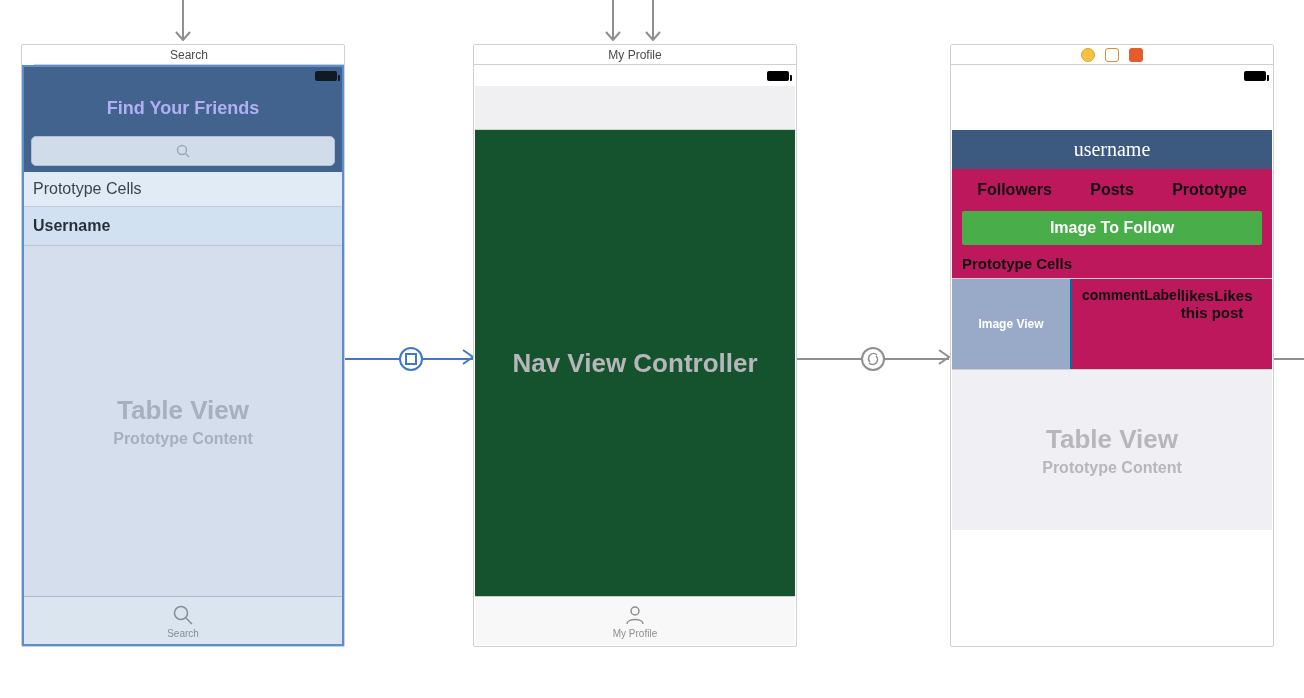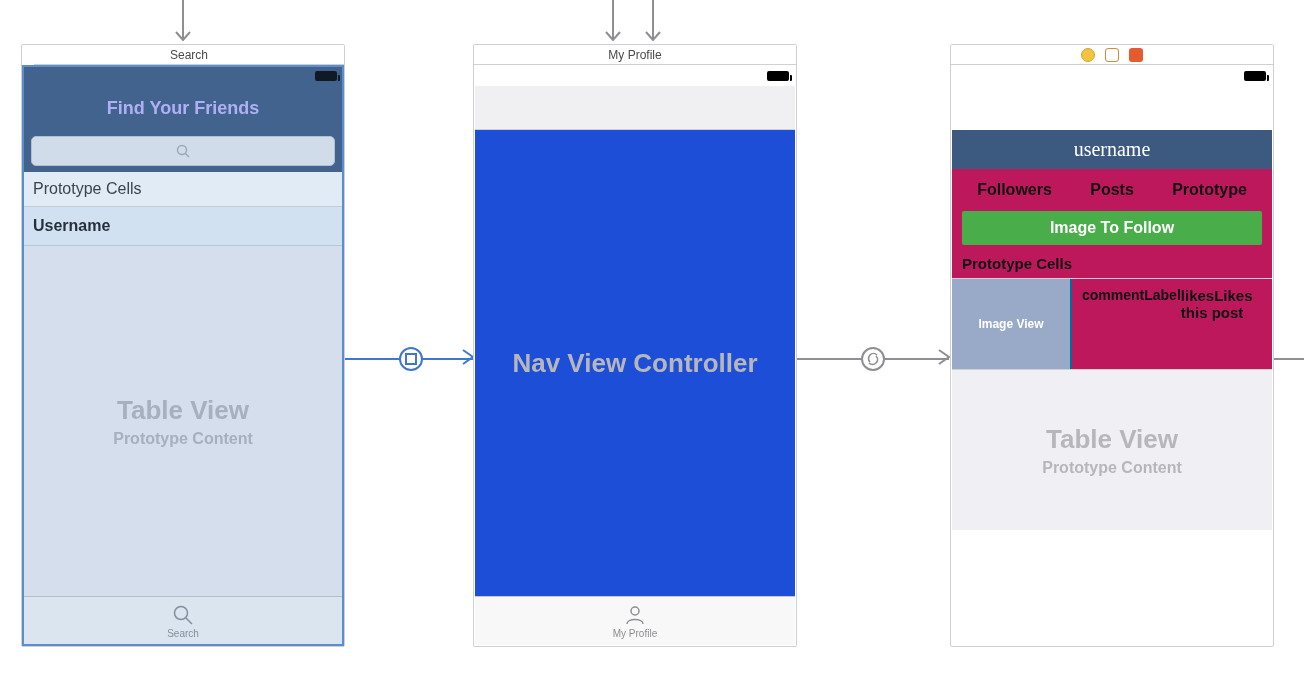--- a/index.html
+++ b/index.html
@@ -87,21 +87,21 @@
     display: flex;
     align-items: center;
     justify-content: center;
     flex-direction: column;
     gap: 2px;
   }
   .tabbar .icon svg { display: block; }
   .tabbar .label { font-size: 10px; color: #8e8e93; }
 
   .content { flex: 1; background: #fff; position: relative; }
-  .content.grey { background: #1d4ed8; }
+  .content.grey { background: #14532d; }
 
   
   .s1-selected-overlay {
     position: absolute;
     top: 20px;
     left: 0;
     right: 0;
     bottom: 0;
     border: 2px solid #5a8ecf;
     background: rgba(90,142,207,0.18);

